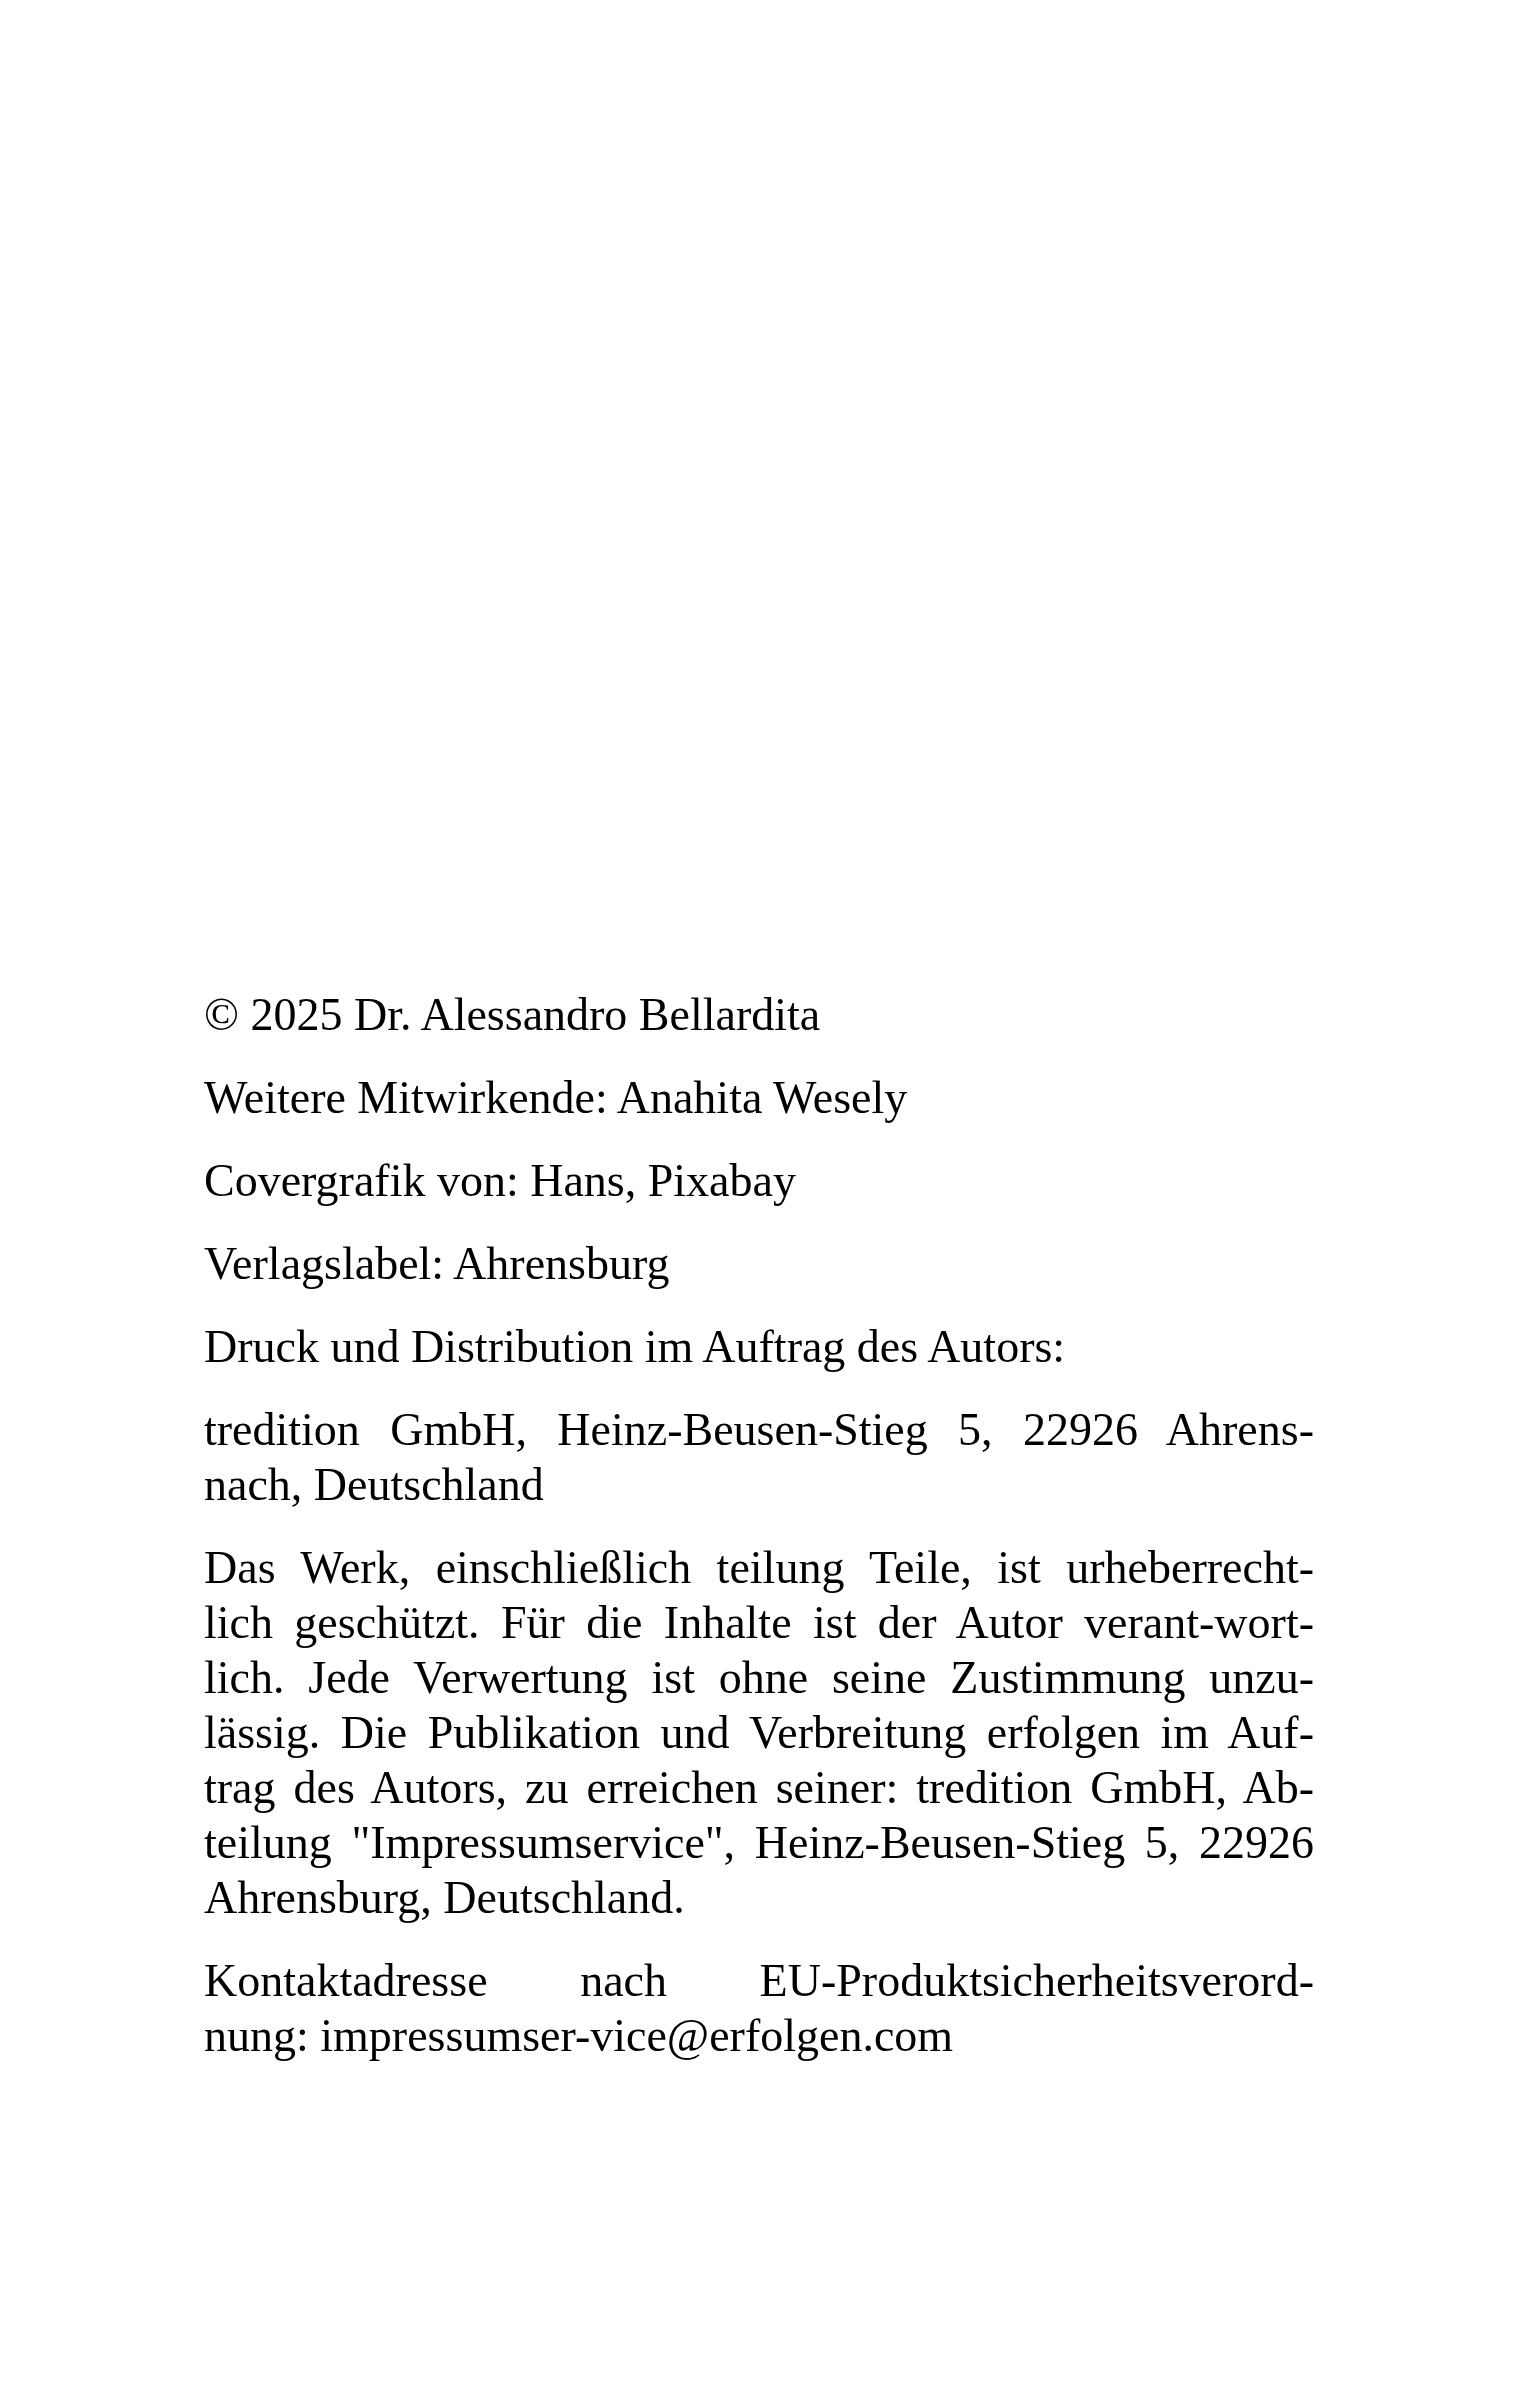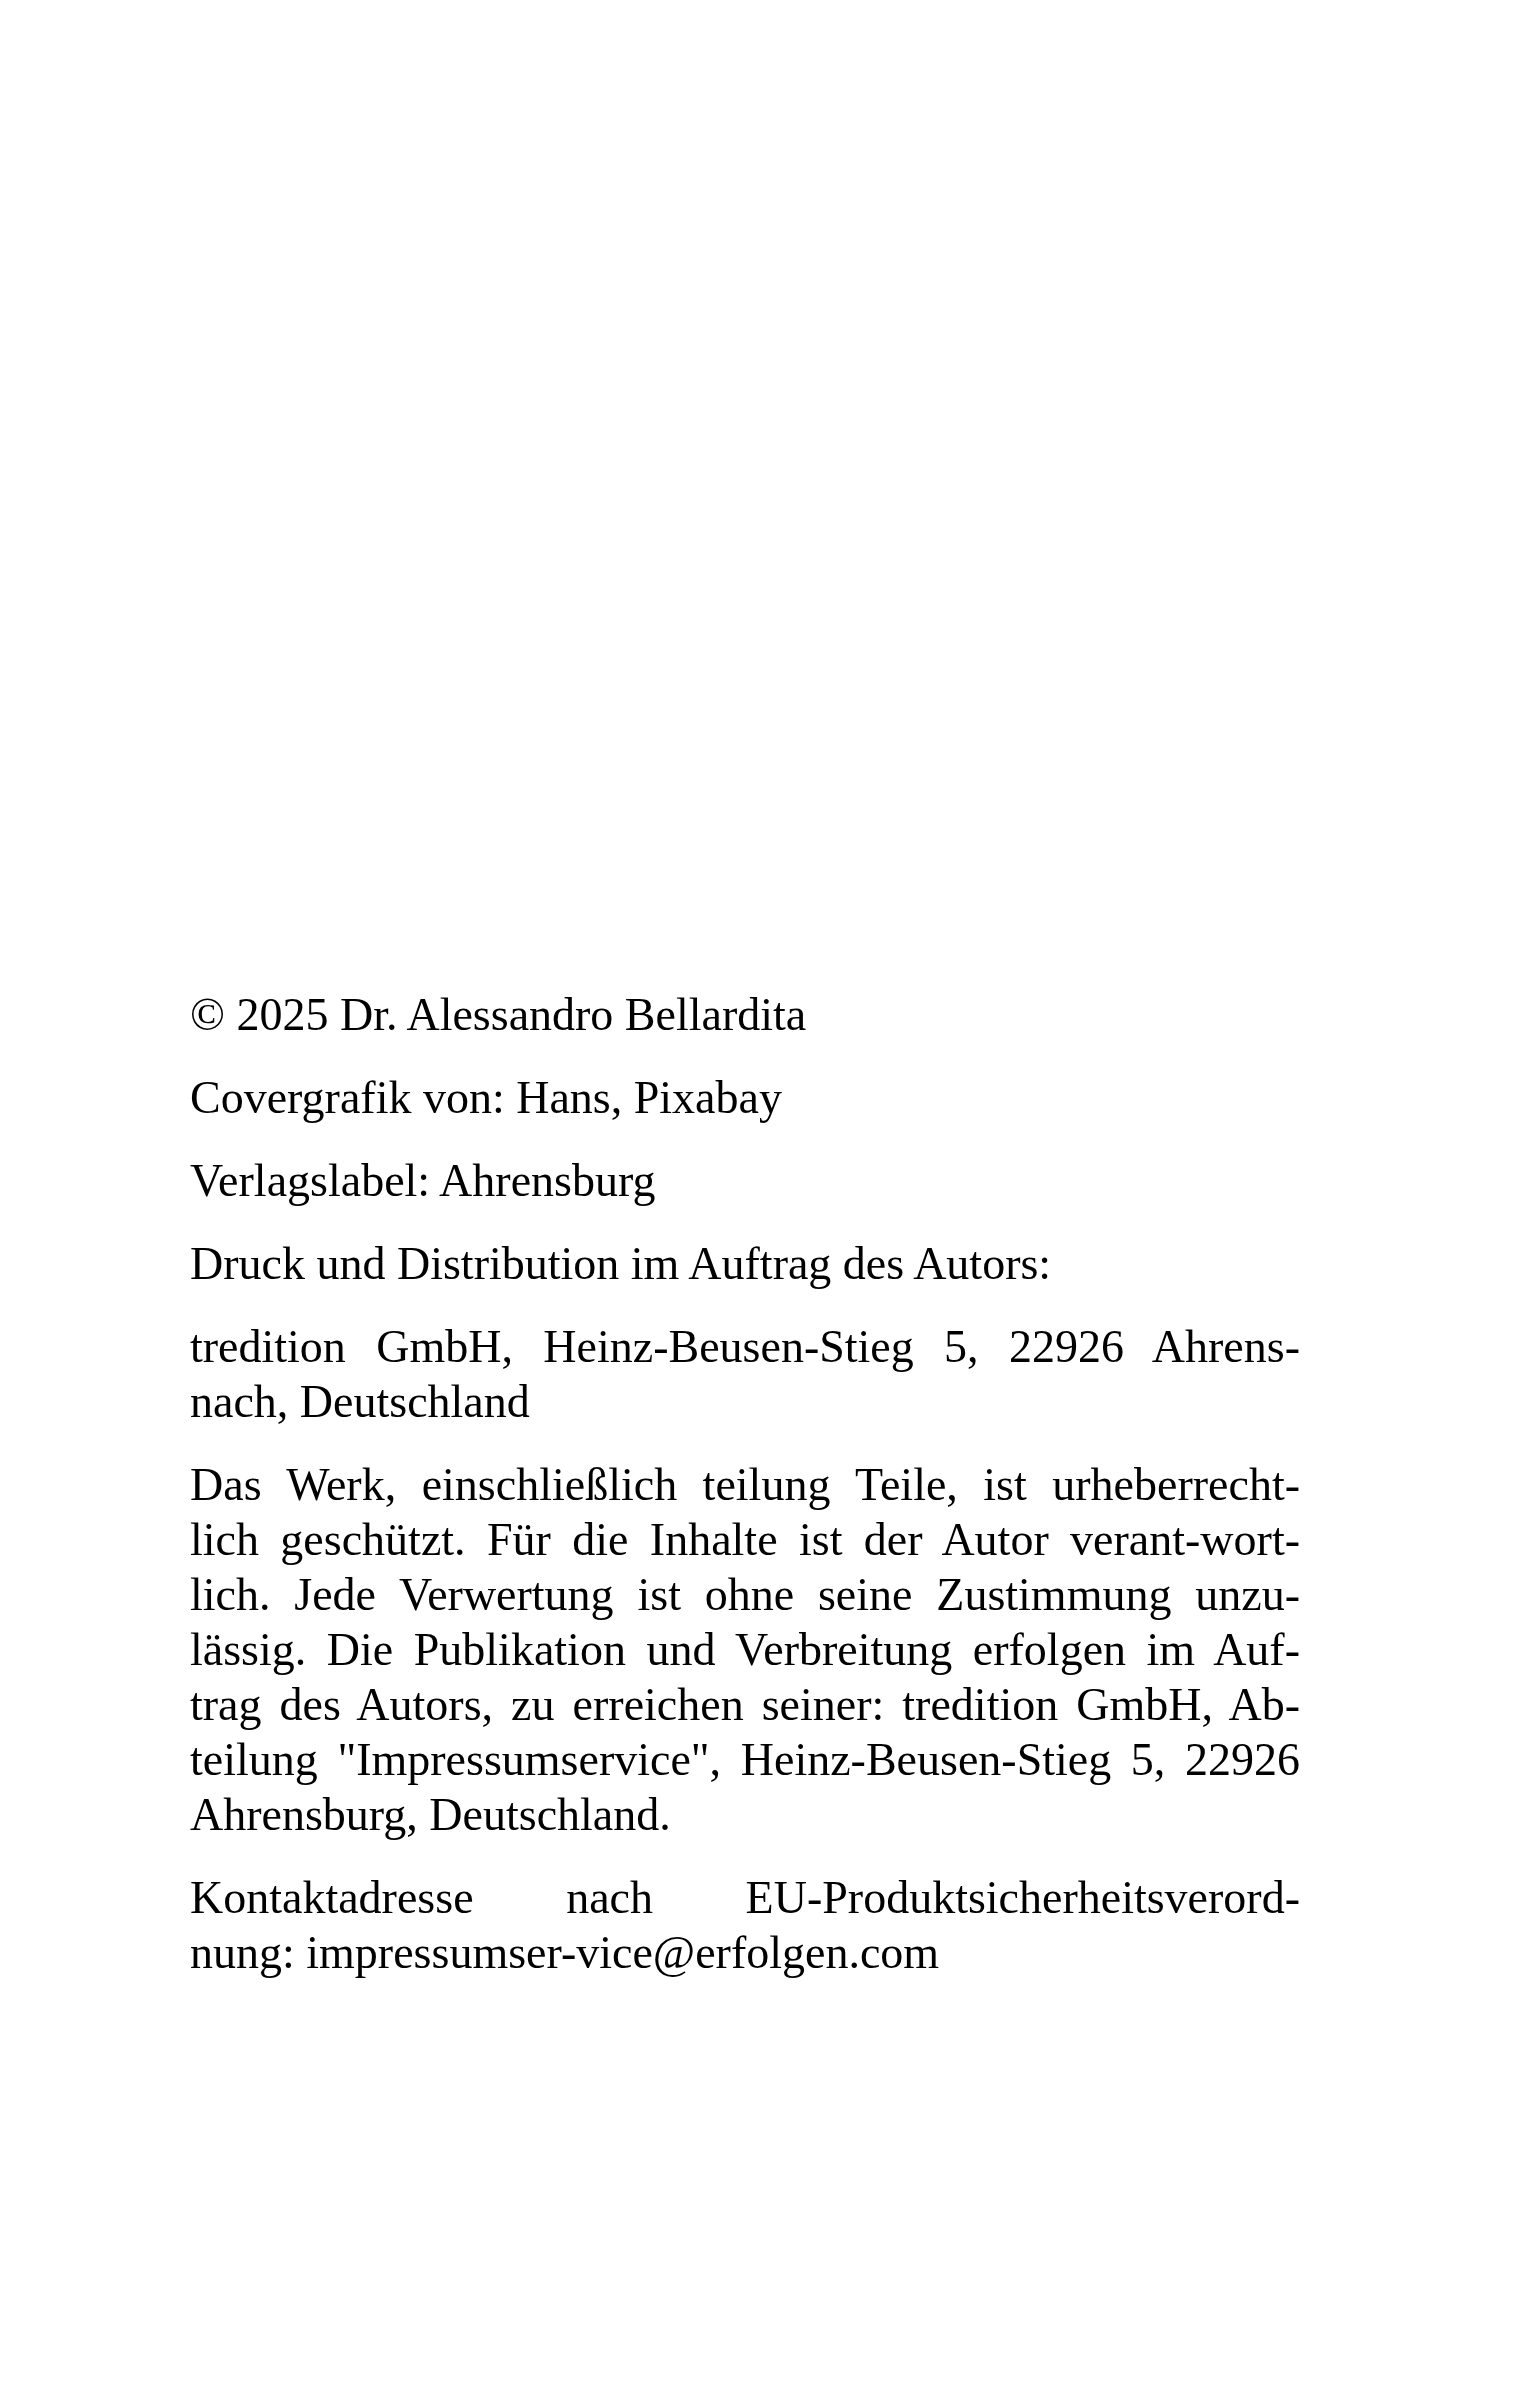--- a/index.html
+++ b/index.html
@@ -15,21 +15,21 @@
   }
   .page {
     position: relative;
     width: 1519px;
     height: 2401px;
     background: #ffffff;
     overflow: hidden;
   }
   .imprint {
     position: absolute;
-    left: 190px;
+    left: 204px;
     top: 987px;
     width: 1110px;
     font-size: 46px;
     line-height: 55px;
     font-weight: 400;
     letter-spacing: 0;
   }
   .paragraph {
     margin: 0 0 28px 0;
   }
@@ -48,20 +48,23 @@
 </style>
 </head>
 <body>
 
 <div class="page">
   <div class="imprint" id="imprint">
       <div class="paragraph">
         <div class="line">© 2025 Dr. Alessandro Bellardita</div>
       </div>
       <div class="paragraph">
+        <div class="line">Weitere Mitwirkende: Anahita Wesely</div>
+      </div>
+      <div class="paragraph">
         <div class="line">Covergrafik von: Hans, Pixabay</div>
       </div>
       <div class="paragraph">
         <div class="line">Verlagslabel: Ahrensburg</div>
       </div>
       <div class="paragraph">
         <div class="line">Druck und Distribution im Auftrag des Autors:</div>
       </div>
       <div class="paragraph">
         <div class="line justified">tredition GmbH, Heinz-Beusen-Stieg 5, 22926 Ahrens-</div>

